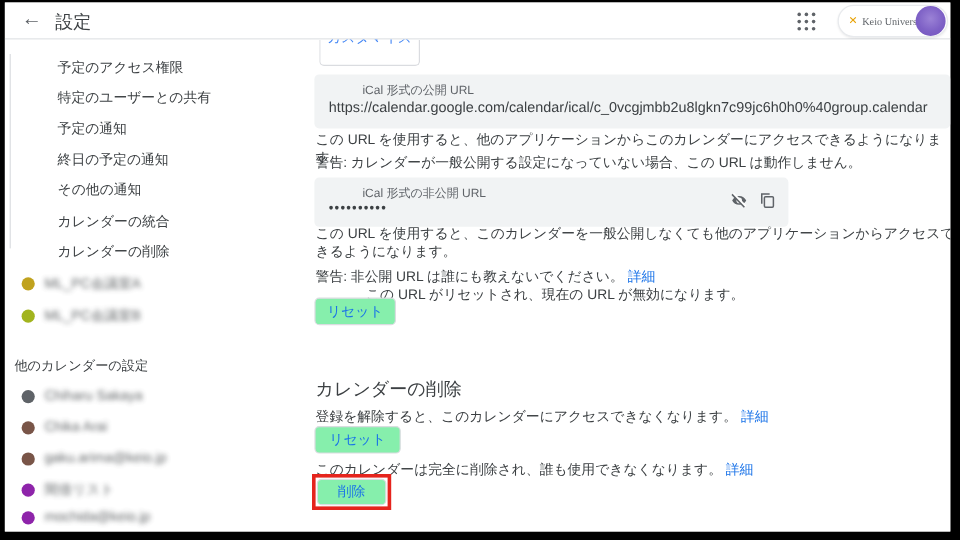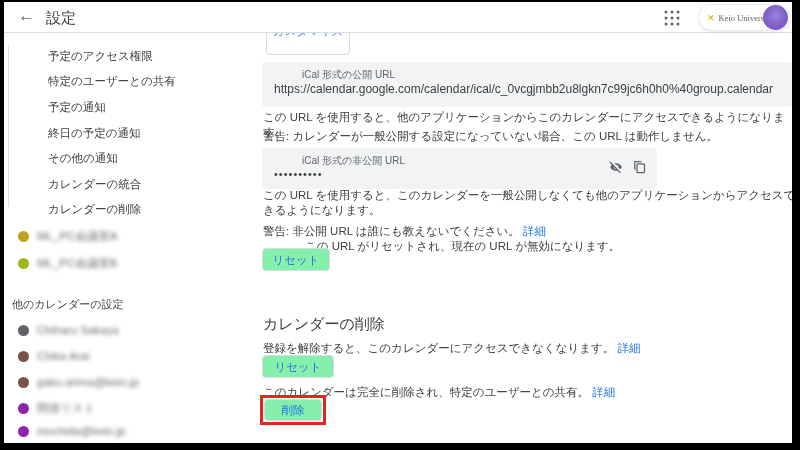--- a/index.html
+++ b/index.html
@@ -164,21 +164,21 @@
       <div class="section-heading" style="left:4px; top:282px;">カレンダーの削除</div>
 
       <div class="para" style="left:4px; top:308px;">
         <span>登録を解除すると、このカレンダーにアクセスできなくなります。</span>
         <a class="link">詳細</a>
       </div>
 
       <button class="btn" style="position:absolute; left:3px; top:322px; width:72px; height:23px;">リセット</button>
 
       <div class="para" style="left:4px; top:352px;">
-        <span>このカレンダーは完全に削除され、特定のユーザーとの共有。</span>
+        <span>このカレンダーは完全に削除され、誰も使用できなくなります。</span>
         <a class="link">詳細</a>
       </div>
 
       <button class="btn" style="position:absolute; left:5px; top:366px; width:58px; height:22px;">削除</button>
       <div class="annotation" style="left:1px; top:362px; width:66px; height:30px;"></div>
 
     </div>
   </div>
 </div>
 

